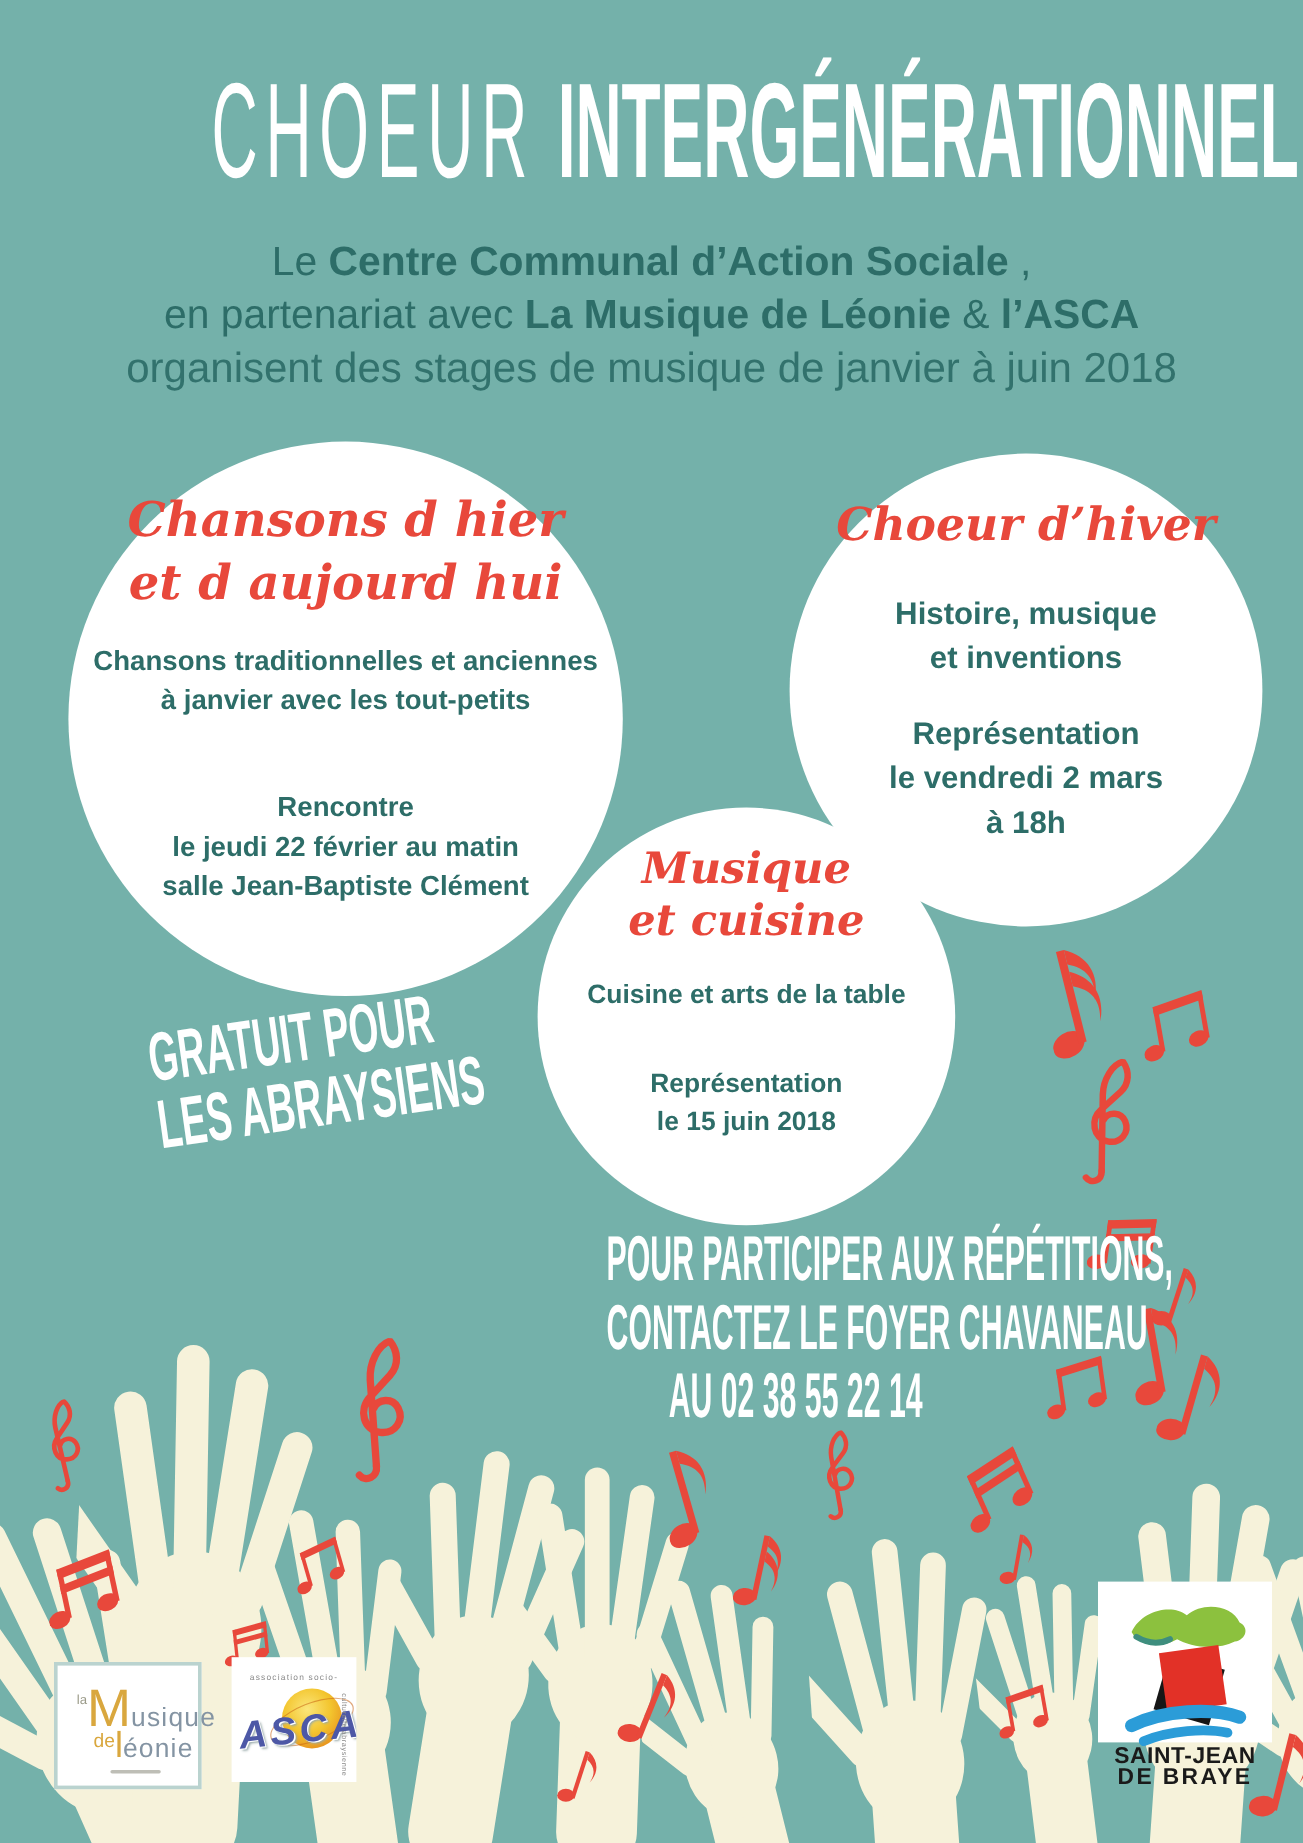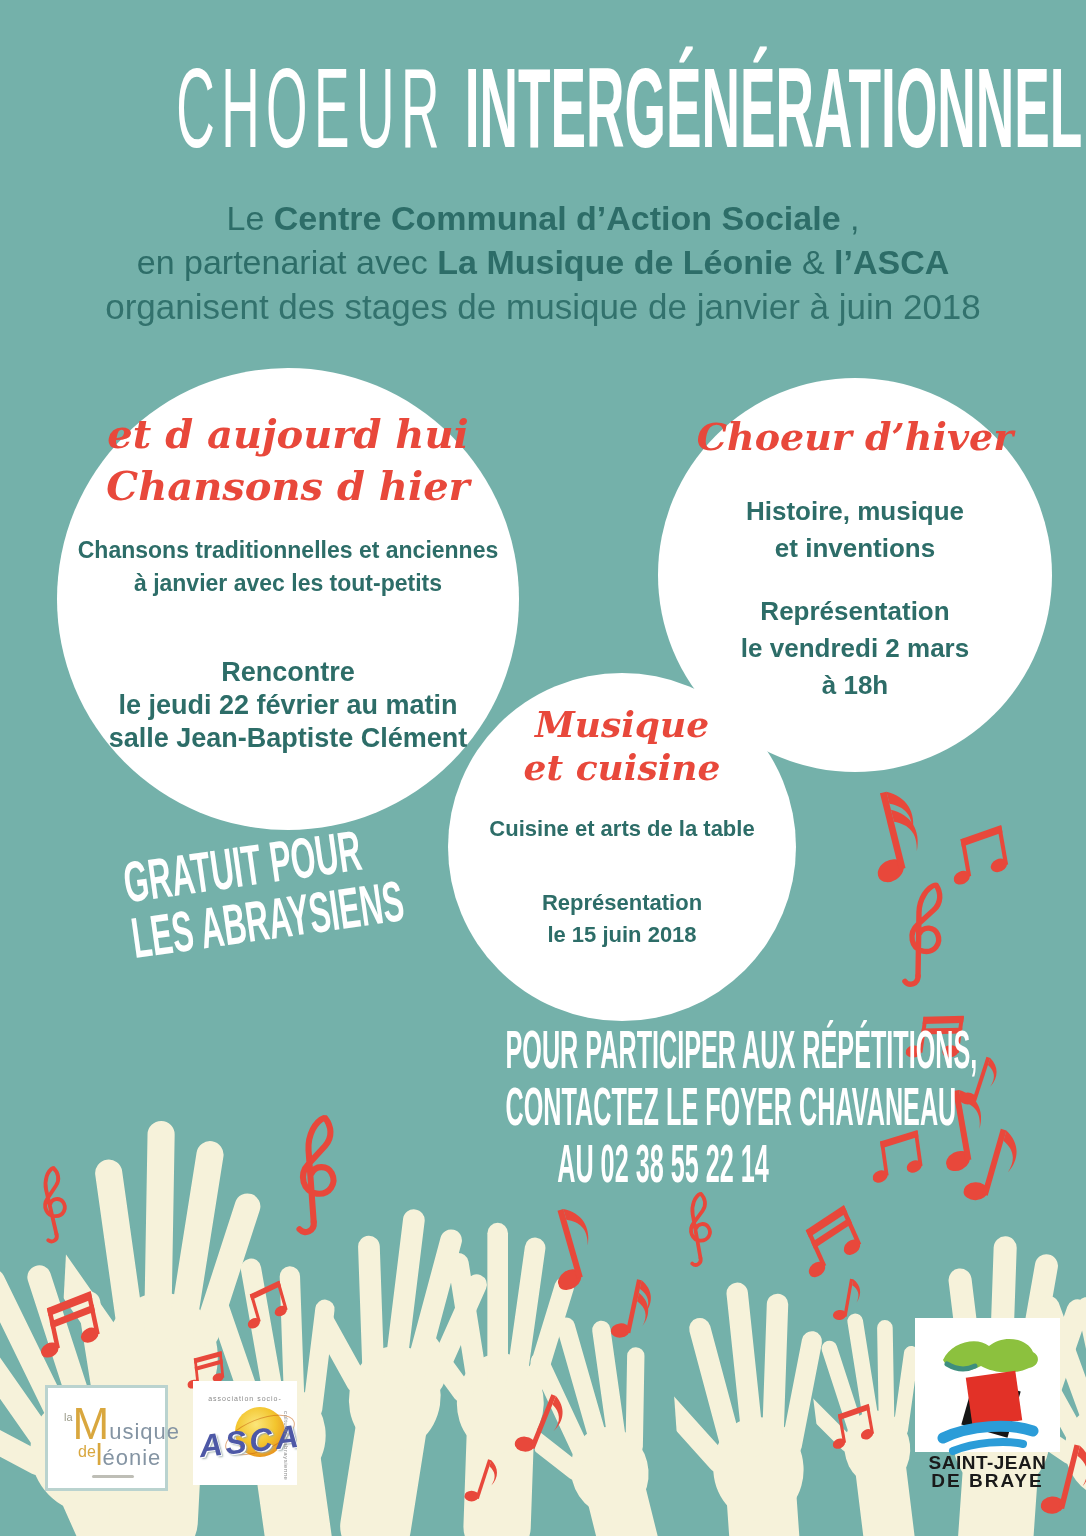--- a/index.html
+++ b/index.html
@@ -24,21 +24,21 @@
   
   .circle{position:absolute;background:#fff;border-radius:50%;text-align:center;color:#2d6d68;}
   .script-title{
     font-family:"DejaVu Serif",serif;font-style:italic;font-weight:bold;
     color:#e8483b;line-height:1.3;
   }
   .cbody{font-weight:700;white-space:nowrap;}
   .circle1{left:57px;top:368px;width:462px;height:462px;}
   .circle1 .script-title{font-size:40px;margin-top:40px;}
   .circle1 .p1{margin-top:22px;font-size:23px;line-height:33px;}
-  .circle1 .p2{margin-top:56px;font-size:27px;line-height:33px;}
+  .circle1 .p2{margin-top:56px;font-size:23px;line-height:33px;}
   .circle2{left:658px;top:378px;width:394px;height:394px;}
   .circle2 .script-title{font-size:38px;margin-top:34px;}
   .circle2 .p1{margin-top:32px;font-size:26px;line-height:37px;}
   .circle2 .p2{margin-top:26px;font-size:26px;line-height:37px;}
   .circle3{left:448px;top:673px;width:348px;height:348px;text-align:center;}
   .circle3 .script-title{font-size:36px;margin-top:30px;line-height:1.2;}
   .circle3 .p1{margin-top:24px;font-size:22px;line-height:32px;}
   .circle3 .p2{margin-top:42px;font-size:22px;line-height:32px;}
   
   .free-badge{
@@ -192,22 +192,22 @@
   </div>
 
   <div class="intro">
     <div class="intro-l1"><span>Le </span><b>Centre Communal d’Action Sociale</b><span> ,</span></div>
     <div class="intro-l2"><span>en partenariat avec </span><b>La Musique de Léonie</b><span> &amp; </span><b>l’ASCA</b></div>
     <div class="intro-l3">organisent des stages de musique de janvier à juin 2018</div>
   </div>
 
   <div class="circle circle1">
     <div class="script-title">
+      <div>Chansons d hier</div>
       <div>et d aujourd hui</div>
-      <div>Chansons d hier</div>
     </div>
     <div class="cbody p1">
       <div>Chansons traditionnelles et anciennes</div>
       <div>à janvier avec les tout-petits</div>
     </div>
     <div class="cbody p2">
       <div>Rencontre</div>
       <div>le jeudi 22 février au matin</div>
       <div>salle Jean-Baptiste Clément</div>
     </div>

